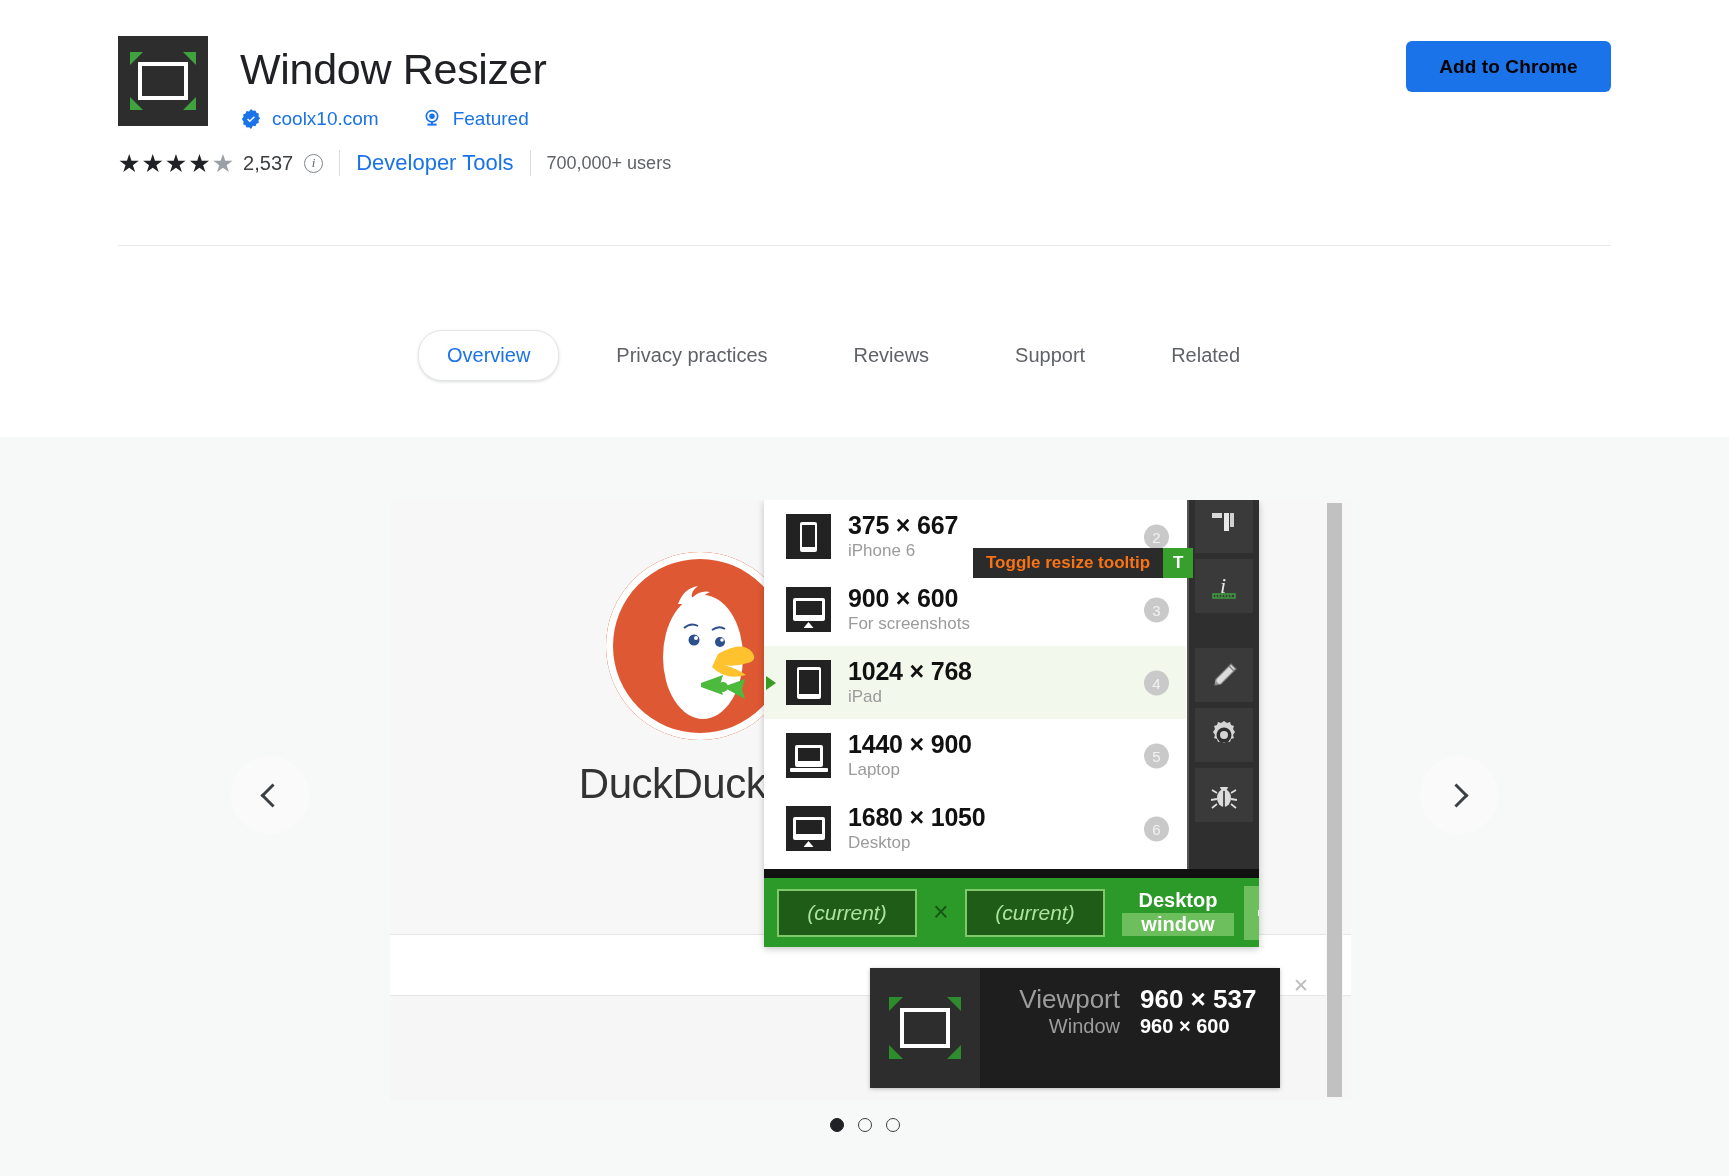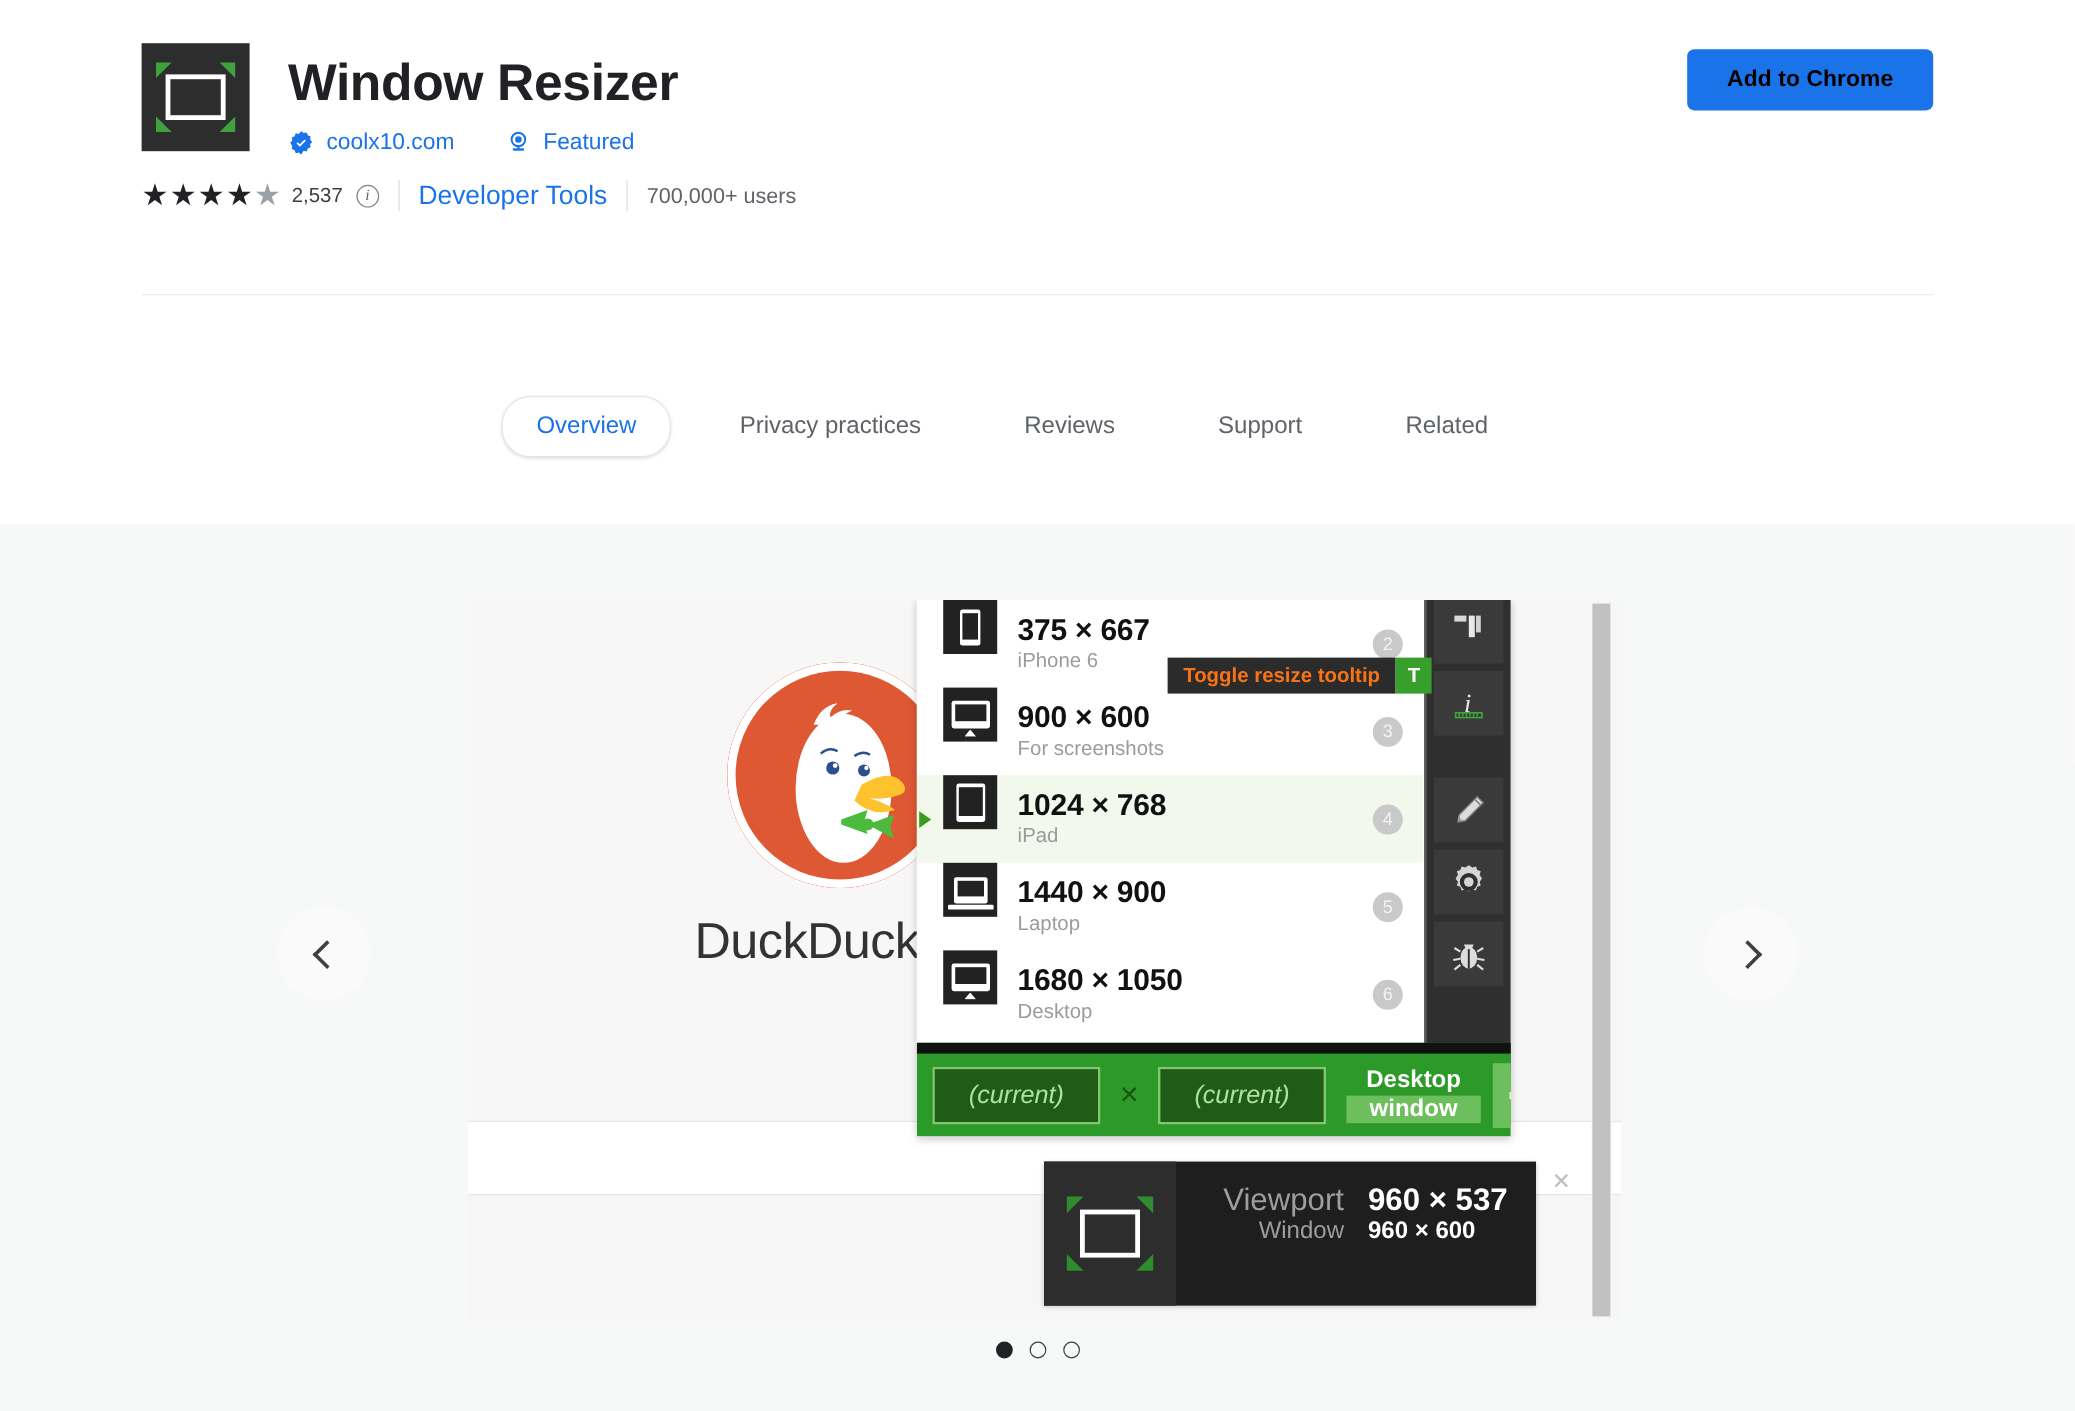--- a/index.html
+++ b/index.html
@@ -33,42 +33,42 @@
     border: 4px solid #ffffff; background: #2d2d2d;
   }
   .corner { position: absolute; width: 0; height: 0; }
   .c-tl { left: 12px; top: 16px; border-top: 13px solid #3fa23f; border-right: 13px solid transparent; }
   .c-tr { right: 12px; top: 16px; border-top: 13px solid #3fa23f; border-left: 13px solid transparent; }
   .c-bl { left: 12px; bottom: 16px; border-bottom: 13px solid #3fa23f; border-right: 13px solid transparent; }
   .c-br { right: 12px; bottom: 16px; border-bottom: 13px solid #3fa23f; border-left: 13px solid transparent; }
 
   .ext-title {
     position: absolute; left: 122px; top: 9px;
-    font-size: 43px; font-weight: 700; color: #202124; letter-spacing: -0.3px;
+    font-size: 43px; font-weight: 400; color: #202124; letter-spacing: -0.3px;
     line-height: 1.15;
   }
 
   .meta-row {
     position: absolute; left: 122px; top: 72px;
     display: flex; align-items: center; gap: 10px;
     font-size: 19px; color: #1a73e8;
   }
   .meta-row .sep { width: 22px; }
   .meta-link { color: #1a73e8; text-decoration: none; font-size: 19px; font-weight:400; }
   .icon-inline { width: 22px; height: 22px; display:inline-block; vertical-align: middle; }
 
   .rating-row {
     position: absolute; left: 118px; top: 150px;
     display: flex; align-items: center;
     font-size: 18px; color: #5f6368;
   }
   .stars { display: flex; align-items: center; gap: 1px; margin-right: 9px; }
   .star { font-size: 25px; line-height: 1; color: #202124; }
   .star.half { color: #9aa0a6; }
-  .rating-count { font-size: 17px; color: #3c4043; margin-right: 11px; }
+  .rating-count { font-size: 20px; color: #3c4043; margin-right: 11px; }
   .info-circle {
     width: 19px; height: 19px; border: 1.6px solid #80868b; border-radius: 50%;
     display:inline-flex; align-items:center; justify-content:center;
     font-size: 13px; color:#5f6368; font-style: italic; font-family:"Liberation Serif", serif;
     margin-right: 16px;
   }
   .vdiv { width: 1px; height: 26px; background: #dadce0; margin-right: 16px; }
   .cat-link { color: #1a73e8; font-size: 22px; text-decoration: none; margin-right: 16px; }
   .users { color: #5f6368; font-size: 18px; }
 
@@ -156,21 +156,21 @@
   }
 
   
   .popup {
     position: absolute; left: 374px; top: 0px; width: 495px; height: 447px;
     background: #ffffff; box-shadow: 0 2px 7px rgba(0,0,0,0.22);
     overflow: hidden;
   }
   .popup-list { position: absolute; left: 0; top: 0; width: 422px; background:#fff; }
   .res-row {
-    position: relative; height: 73px; display: flex; 
+    position: relative; height: 73px; display: flex; align-items: center;
     padding-left: 22px; border-bottom: 0px;
     background: #ffffff; cursor: pointer;
   }
   .res-row.selected { background: #f2f8ec; }
   .res-row .marker {
     position:absolute; left: 2px; top: 50%; transform: translateY(-50%);
     width:0; height:0; border-left: 10px solid #3a9b21;
     border-top: 7px solid transparent; border-bottom: 7px solid transparent;
     display:none;
   }

